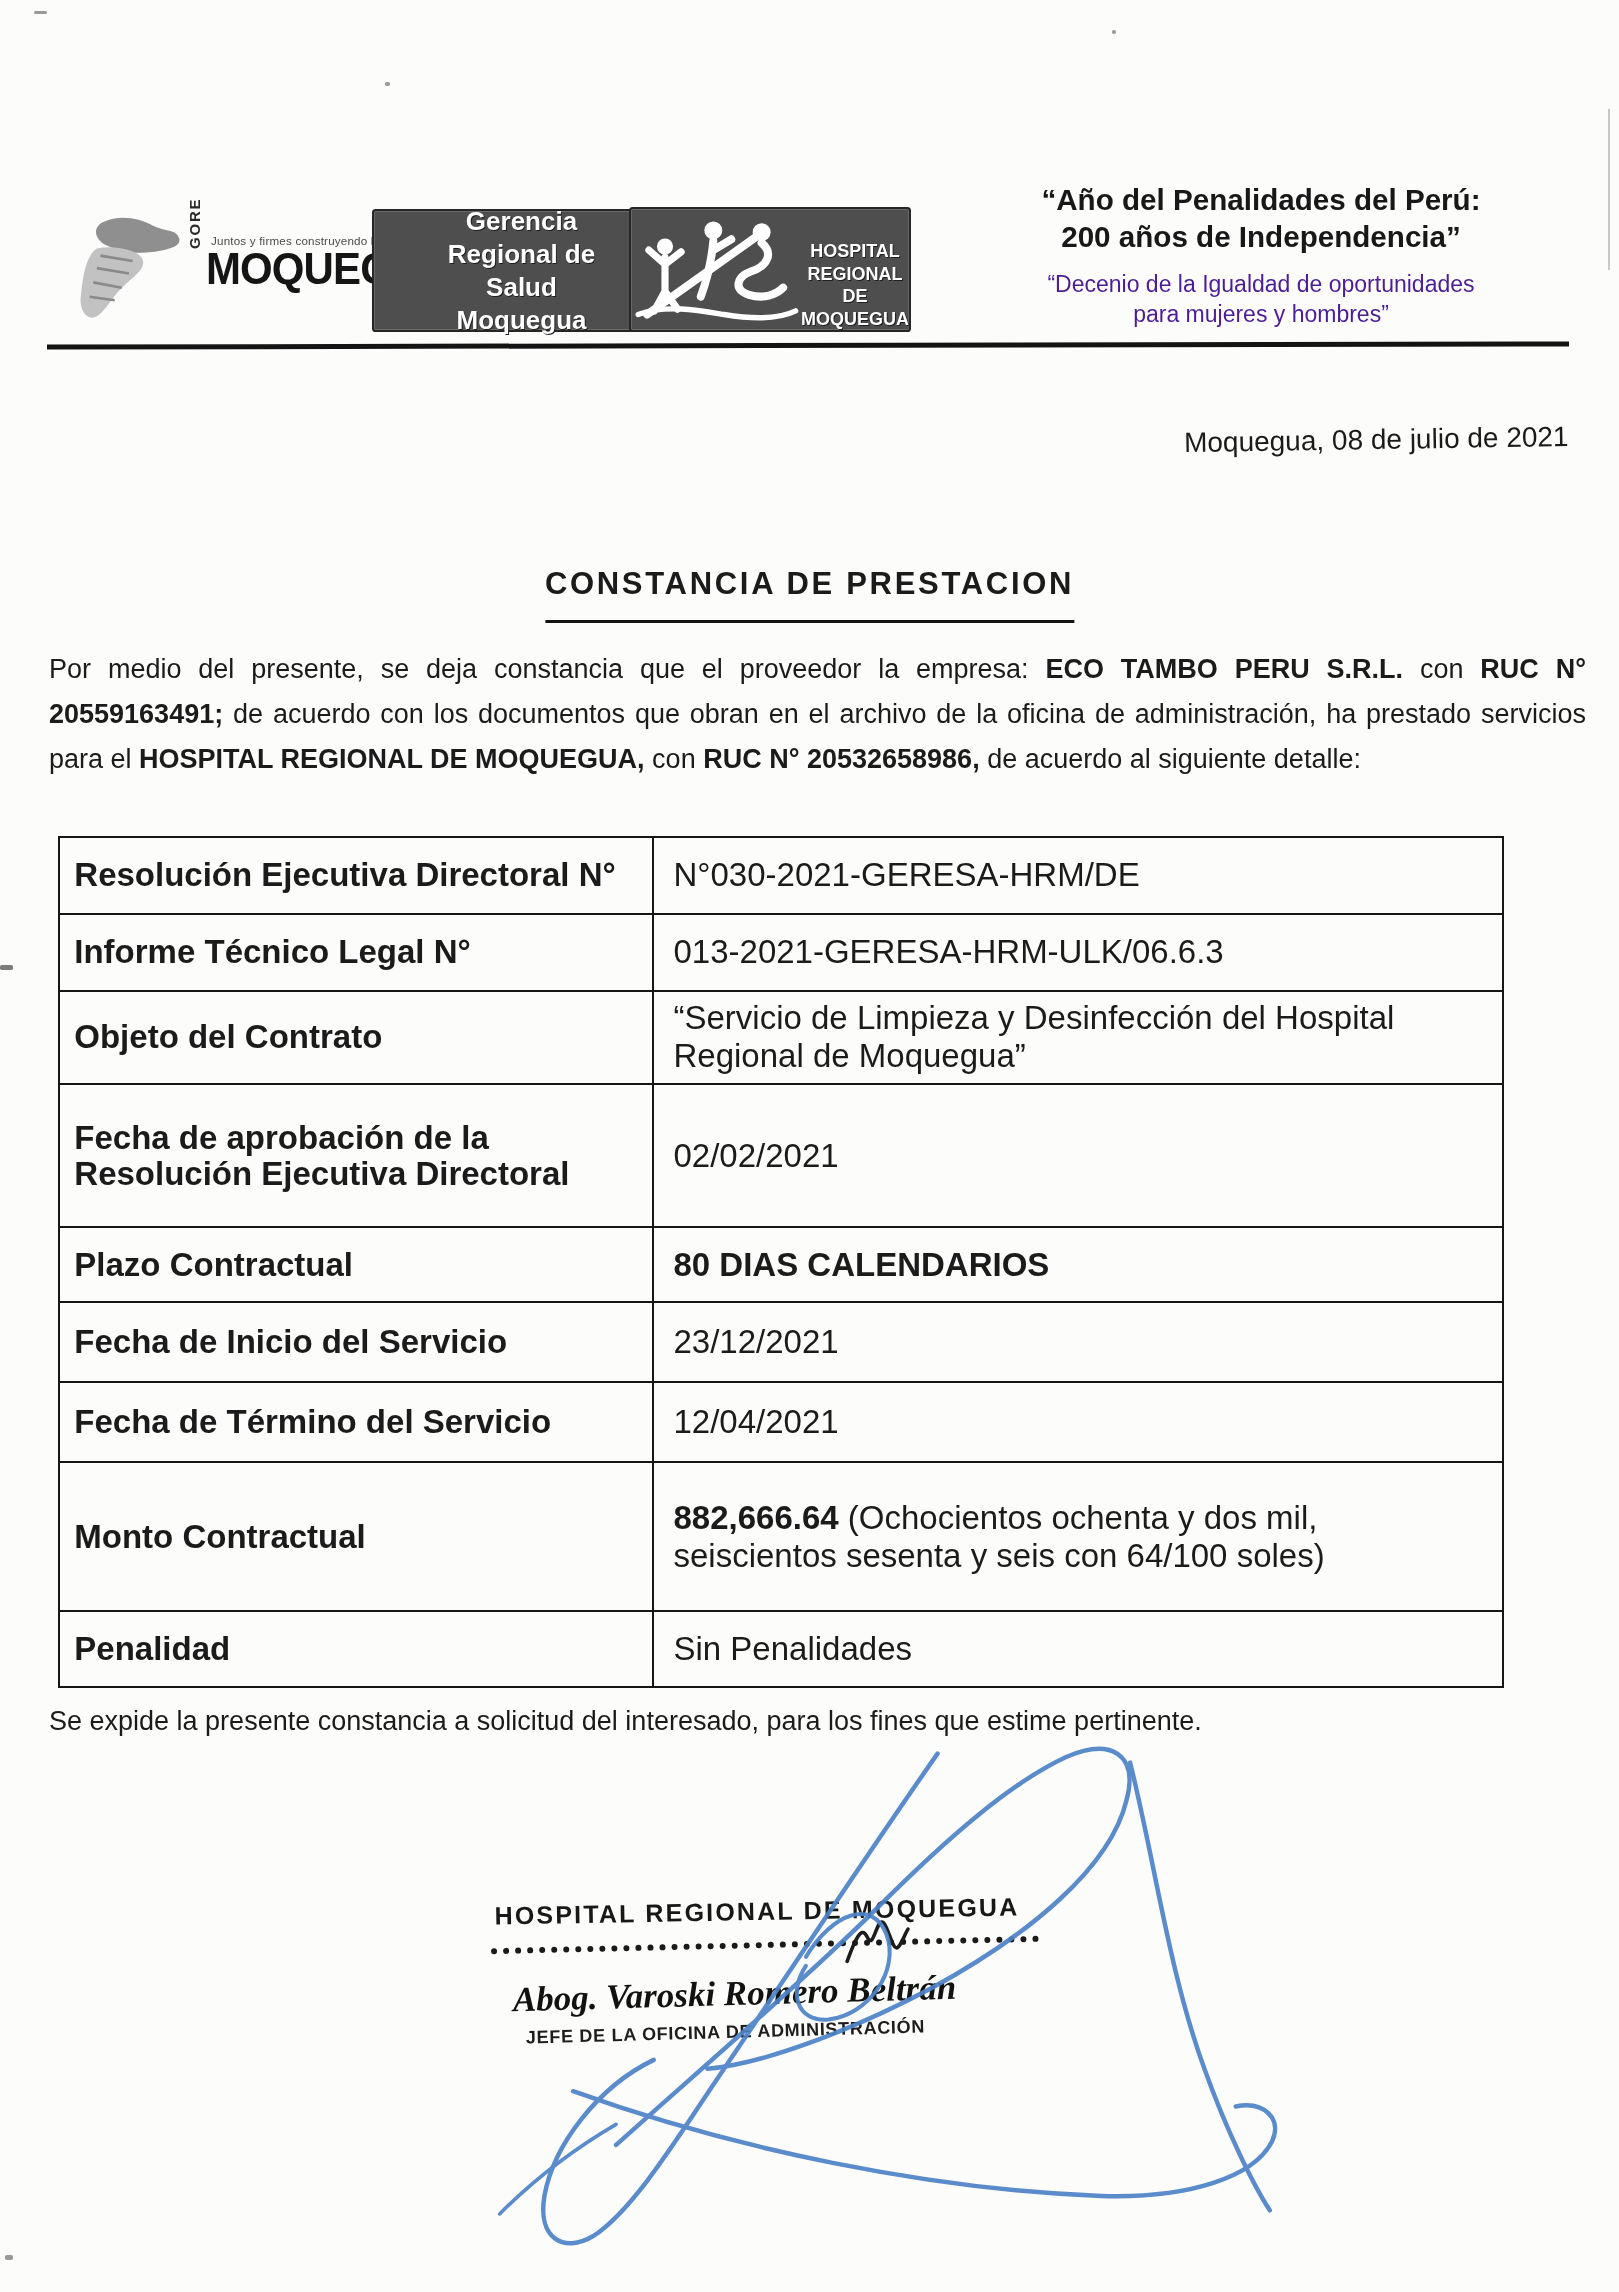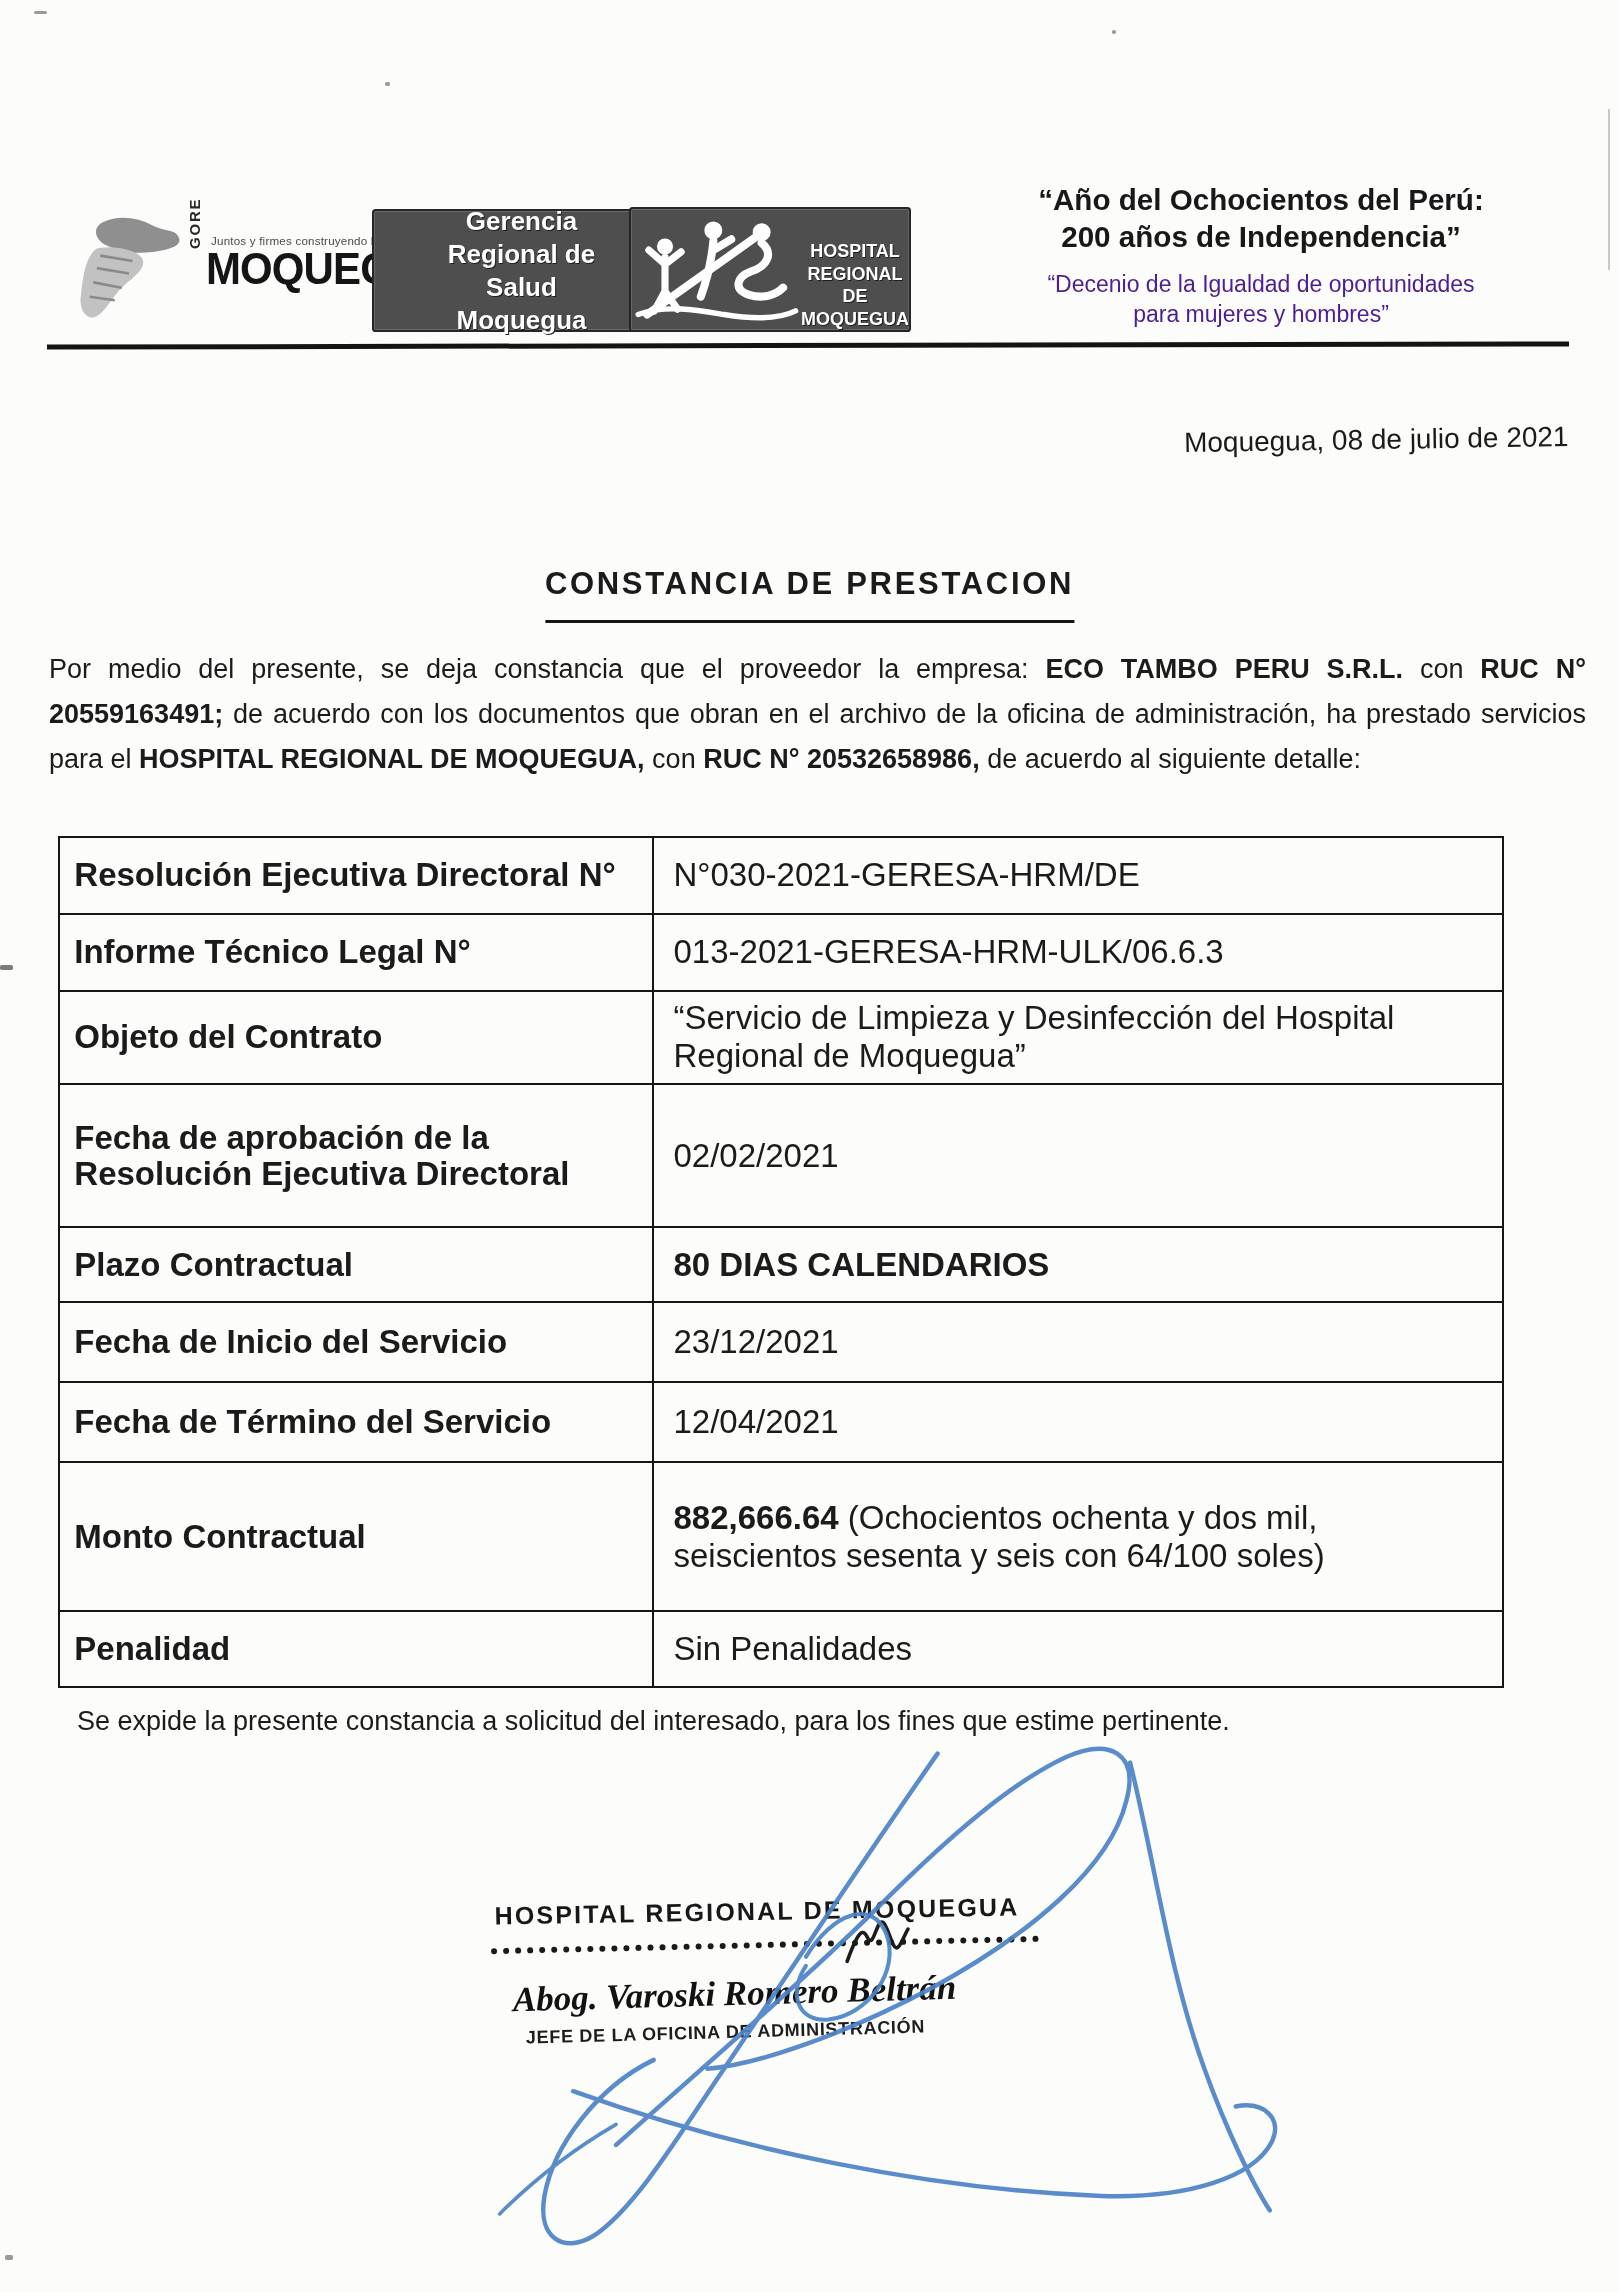--- a/index.html
+++ b/index.html
@@ -53,21 +53,21 @@
   .header-rule{left:47px;top:343px;width:1522px;height:5.4px;background:#141414;transform:rotate(-0.12deg);}
 
   
   .date-line{right:50px;top:421px;font-size:28px;color:#1b1b1b;transform:rotate(-0.9deg);transform-origin:right center;}
   .doc-title{
     left:50%;top:566px;transform:translateX(-50%);
     font-size:31px;font-weight:bold;letter-spacing:2.7px;
     border-bottom:3.6px solid #141414;padding-bottom:18px;white-space:nowrap;
   }
   .body-par{left:49px;top:647px;width:1537px;font-size:27px;line-height:45px;text-align:justify;color:#1b1b1b;}
-  .closing{left:49px;top:1706px;width:1433px;font-size:27px;color:#1b1b1b;margin-left:28px;}
+  .closing{left:49px;top:1706px;width:1433px;font-size:27px;color:#1b1b1b;}
 
   
   table.contract{
     position:absolute;left:58px;top:836px;width:1381px;
     border-collapse:collapse;table-layout:fixed;
     font-size:33px;color:#1b1b1b;
   }
   table.contract td{border:2.7px solid #161616;vertical-align:middle;}
   td.cell-label{width:565px;font-weight:bold;padding:5.4px 12.5px 5.4px 14.3px;line-height:36px;}
   td.cell-value{width:816px;padding:5.4px 12.5px 5.4px 19.7px;line-height:38px;}
@@ -130,21 +130,21 @@
       <div class="hosp-text">
         <div>HOSPITAL</div>
         <div>REGIONAL DE</div>
         <div>MOQUEGUA</div>
       </div>
     </div>
   </div>
 
   <div class="abs motto">
     <div class="motto-bold">
-      <div>“Año del Ochocientos del Perú:</div>
+      <div>“Año del Penalidades del Perú:</div>
       <div>200 años de Independencia”</div>
     </div>
     <div class="motto-sub">
       <div>“Decenio de la Igualdad de oportunidades</div>
       <div>para mujeres y hombres”</div>
     </div>
   </div>
 
   <div class="abs header-rule"></div>
 

